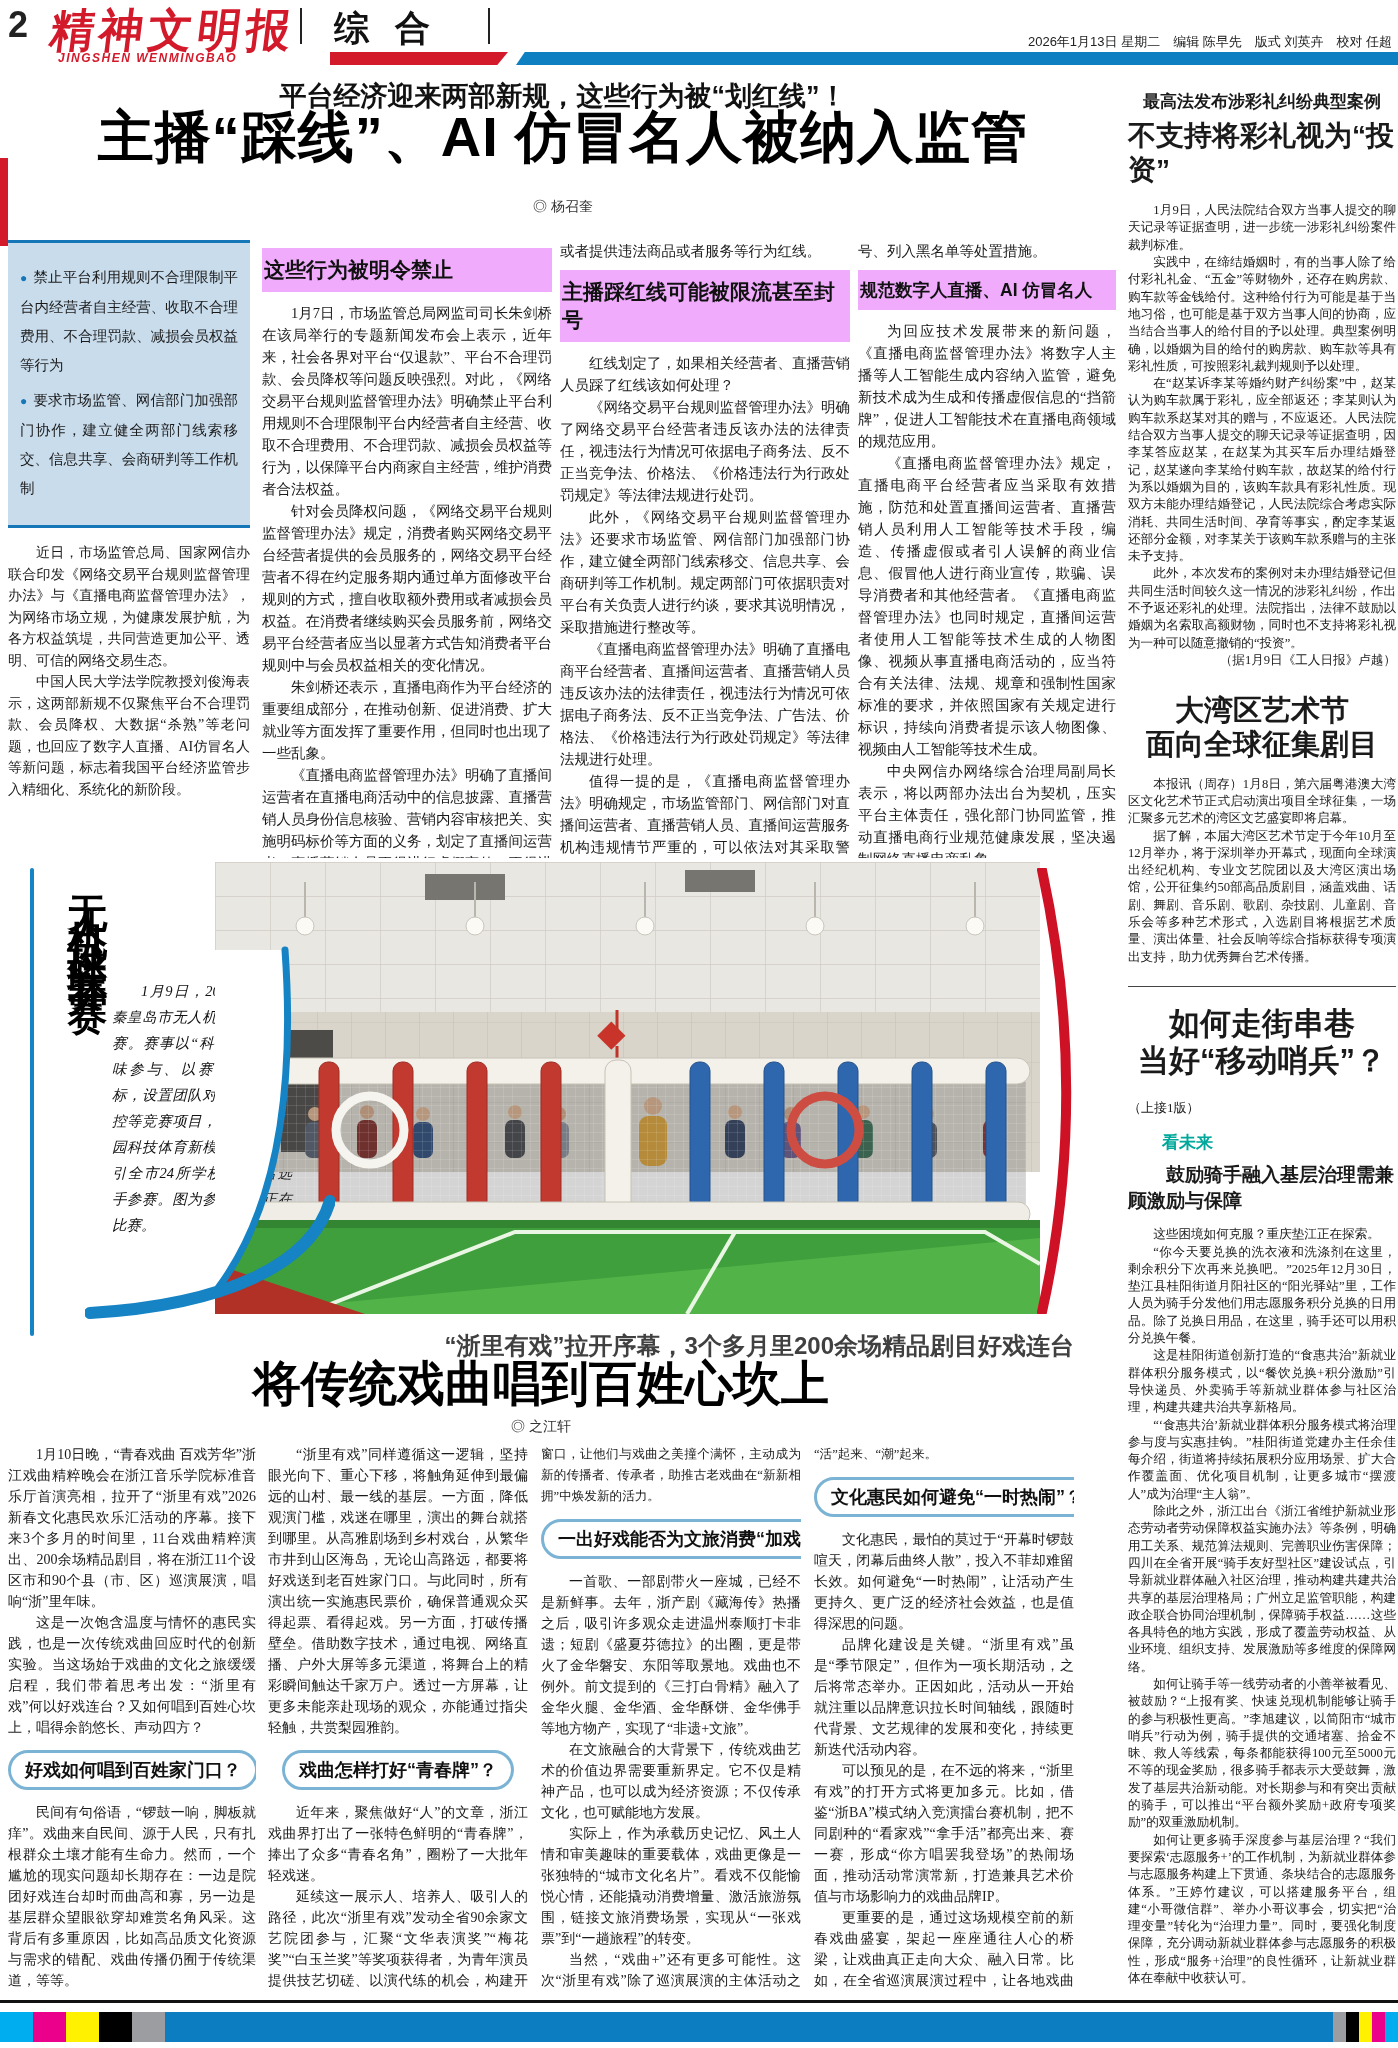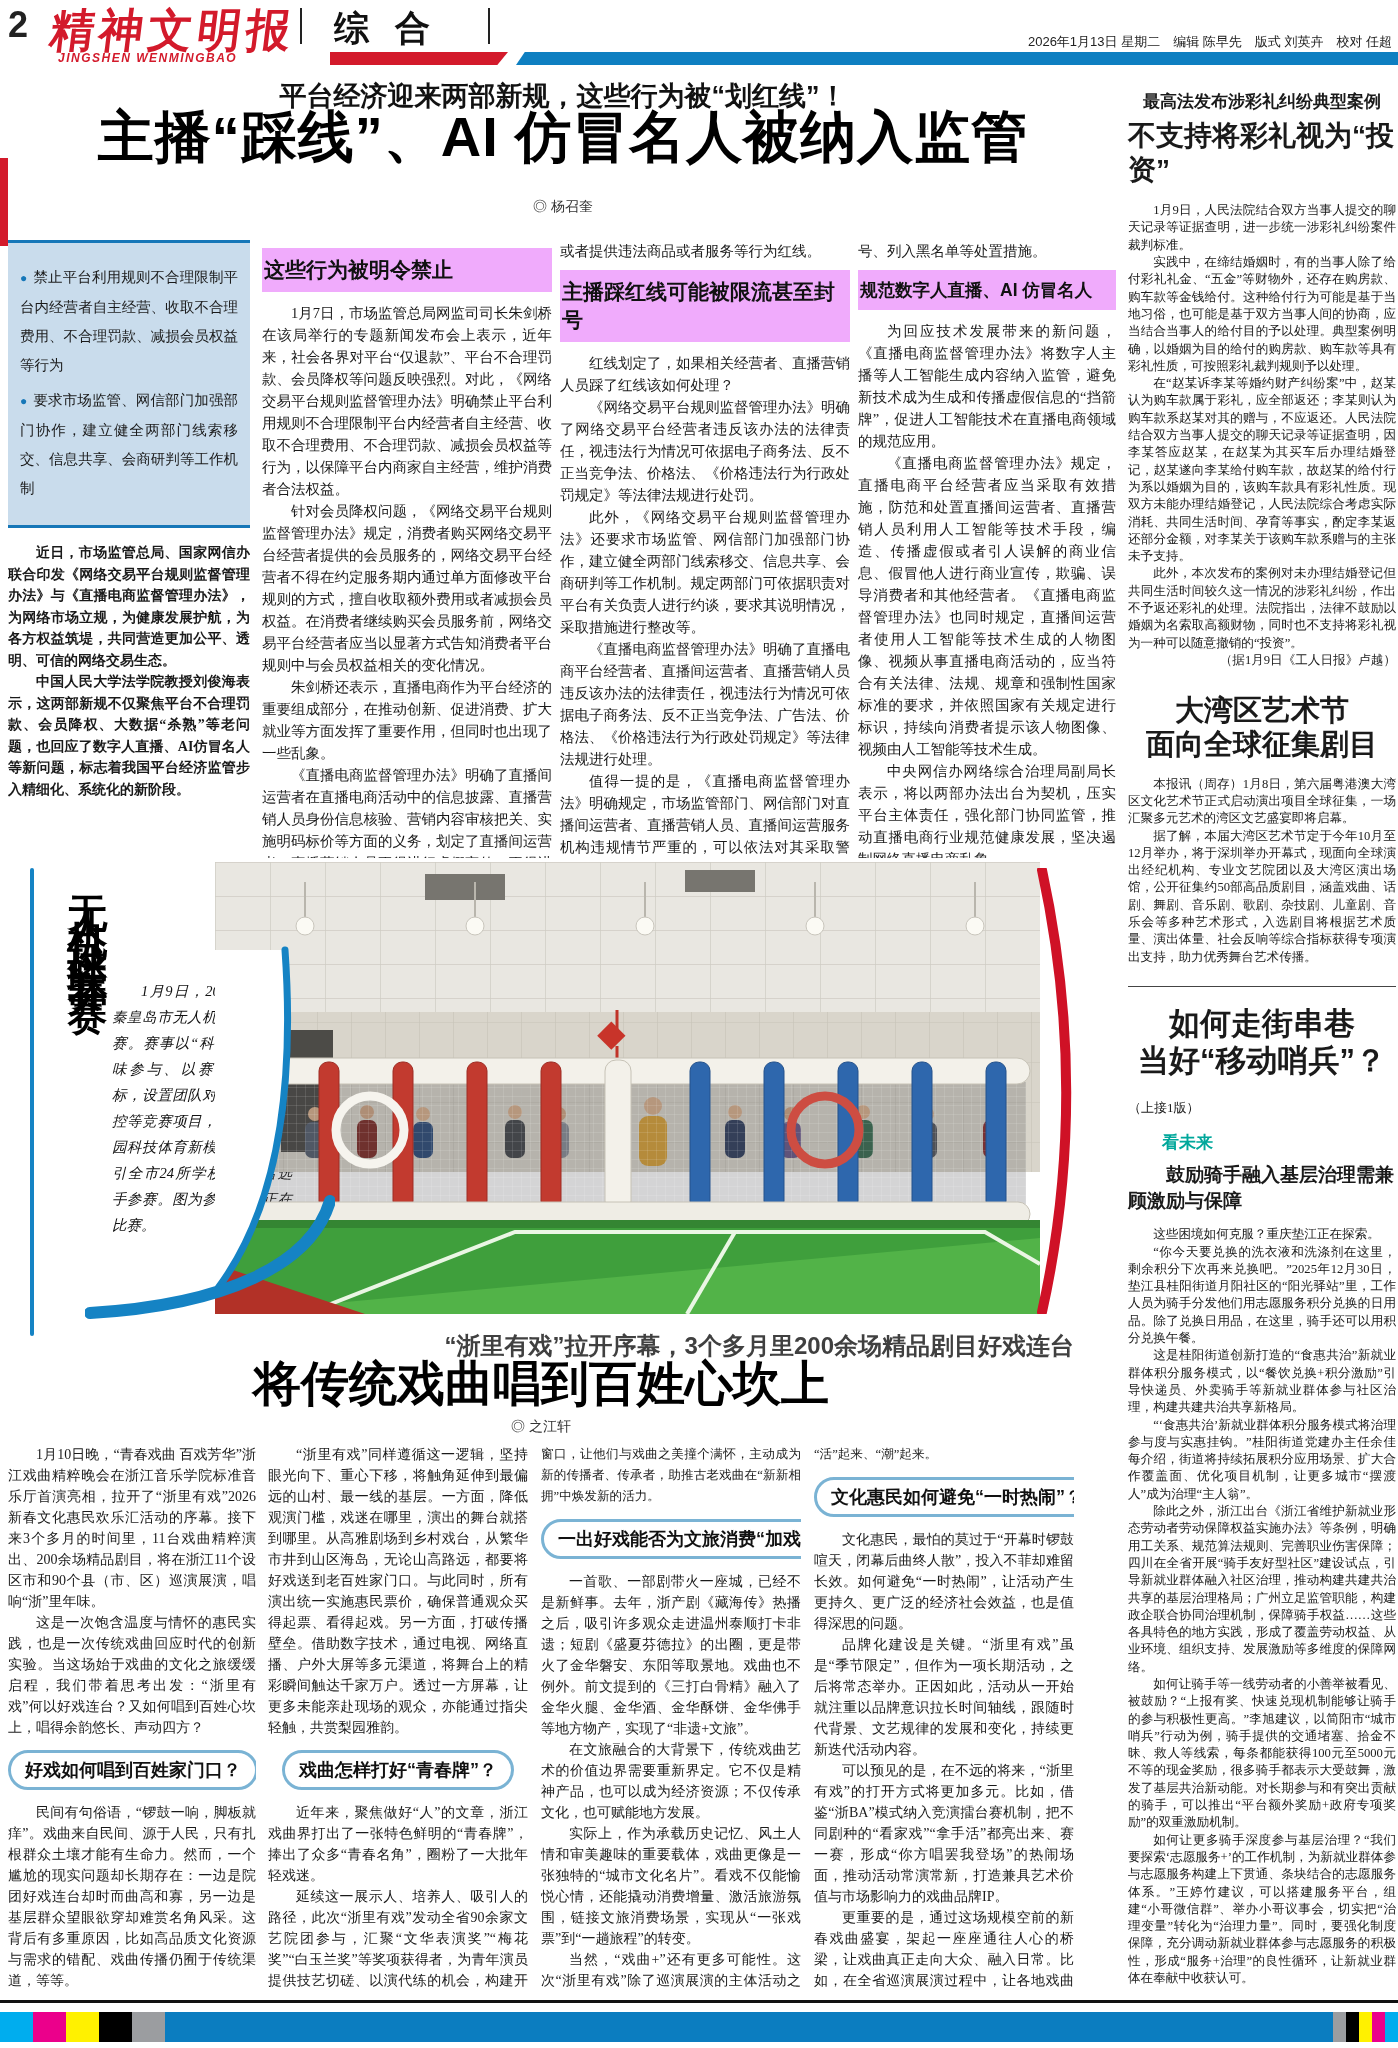--- a/index.html
+++ b/index.html
@@ -24,21 +24,21 @@
   .p{margin:0;text-indent:2em;text-align:justify;}
   .flush{text-indent:0;}
   .main-body .p{font-size:14.5px;line-height:22px;}
   .colhead{background:#f0abfc;font:bold 21px "Liberation Sans","DejaVu Sans",sans-serif;color:#111;text-align:left;padding:8px 2px;margin:8px 0 10px;}
   .colhead.small{font-size:17.5px;}
   
   .infobox{border-top:3px solid #1677b8;border-bottom:3px solid #1677b8;background:#c9dcec;padding:20px 12px 16px;}
   .bullet{font-size:14.5px;line-height:29px;text-align:justify;margin-bottom:6px;}
   .dot{color:#1677b8;margin-right:6px;font-size:12px;}
   .intro{margin-top:14px;}
-  .intro .p{font-size:14px;line-height:21.5px;font-weight:bold;}
+  .intro .p{font-size:14px;line-height:21.5px;}
   
   .vline{left:30px;top:868px;width:4px;height:468px;background:#1583c4;border-radius:2px;}
   .vtitle{left:50px;top:864px;width:58px;height:460px;writing-mode:vertical-rl;text-orientation:upright;font:900 40px/1 "Liberation Sans","DejaVu Sans",sans-serif;letter-spacing:12px;color:#000;}
   .caption{left:112px;top:978px;width:180px;font-style:italic;font-size:14.5px;line-height:26px;text-align:justify;text-indent:2em;color:#111;}
   .photographer{display:block;text-align:right;font-style:normal;font-weight:bold;font-family:"Liberation Sans",sans-serif;}
   .photo{left:215px;top:862px;width:825px;height:452px;}
   
   .opera-kicker{text-align:right;font:600 24px "Liberation Sans","DejaVu Sans",sans-serif;color:#404040;}
   .opera-headline{text-align:center;font:900 48px/1 "Liberation Sans","DejaVu Sans",sans-serif;color:#000;}
   .opera-body .p{font-size:14px;line-height:21px;}

